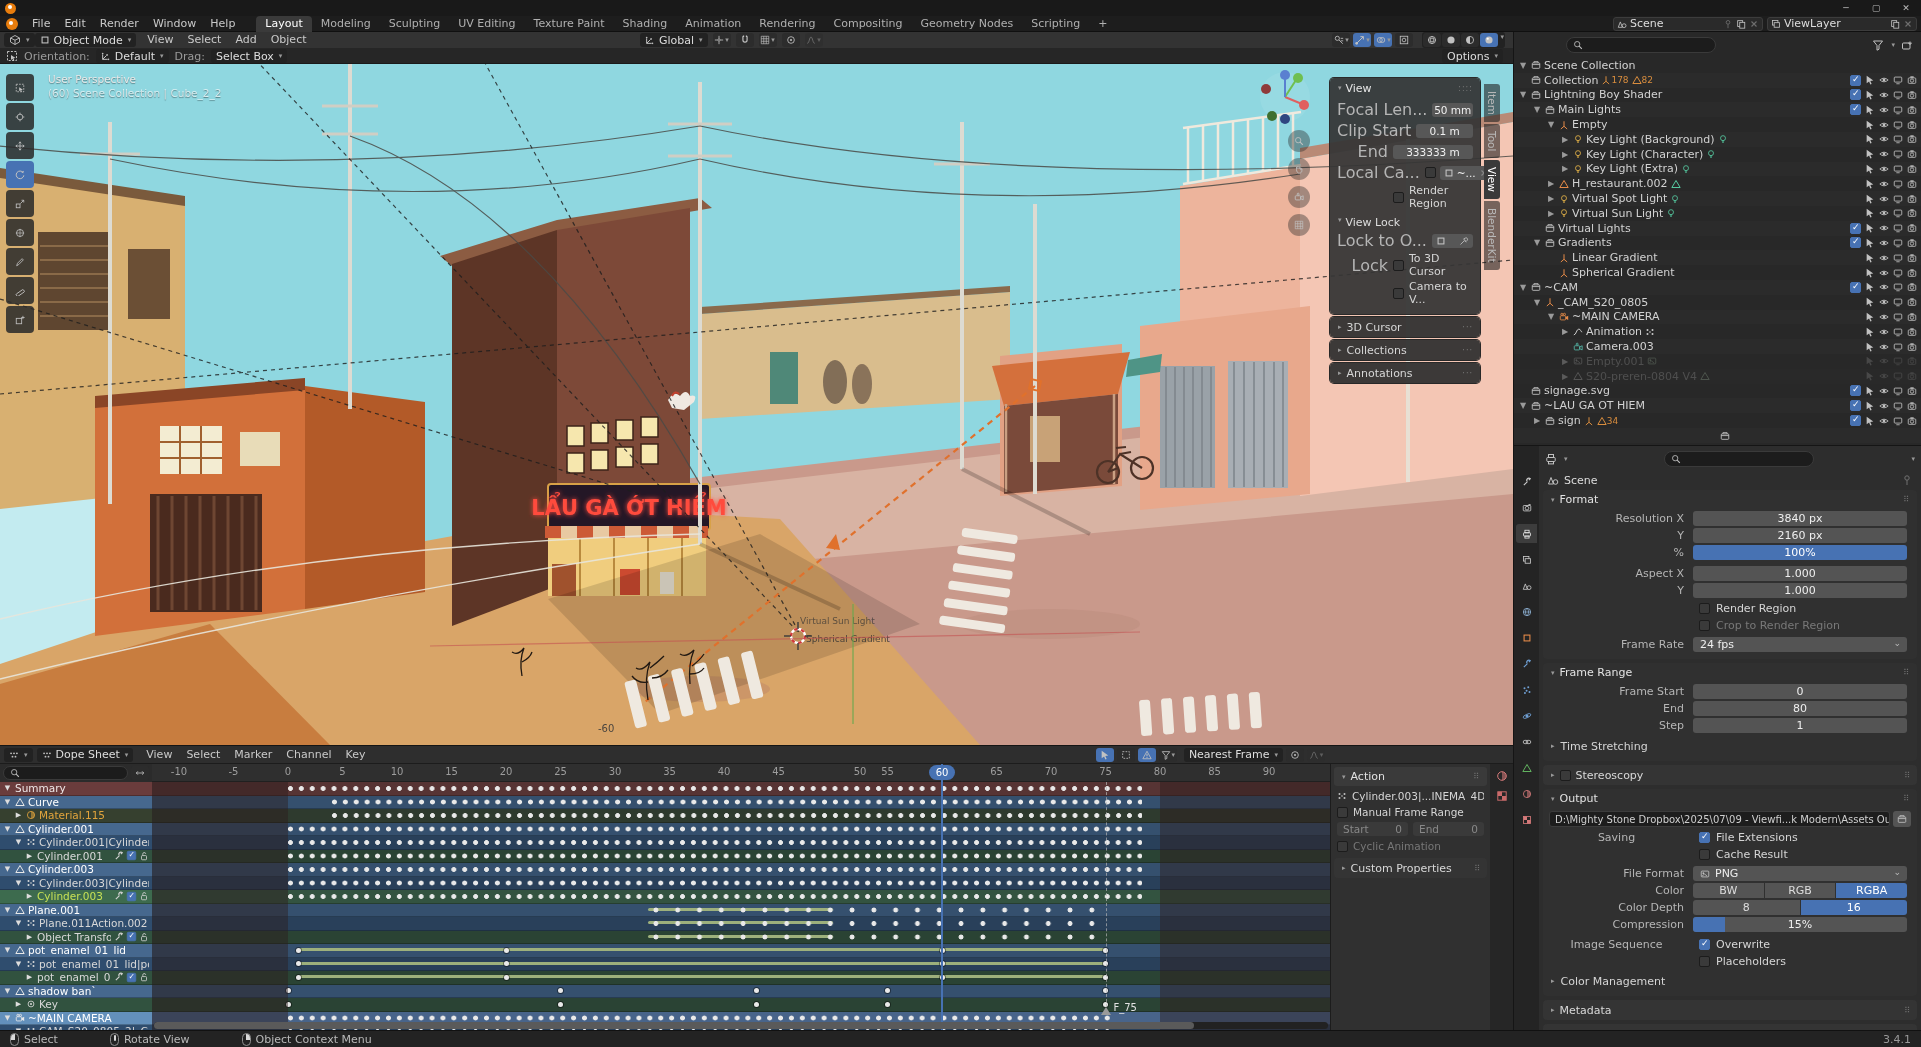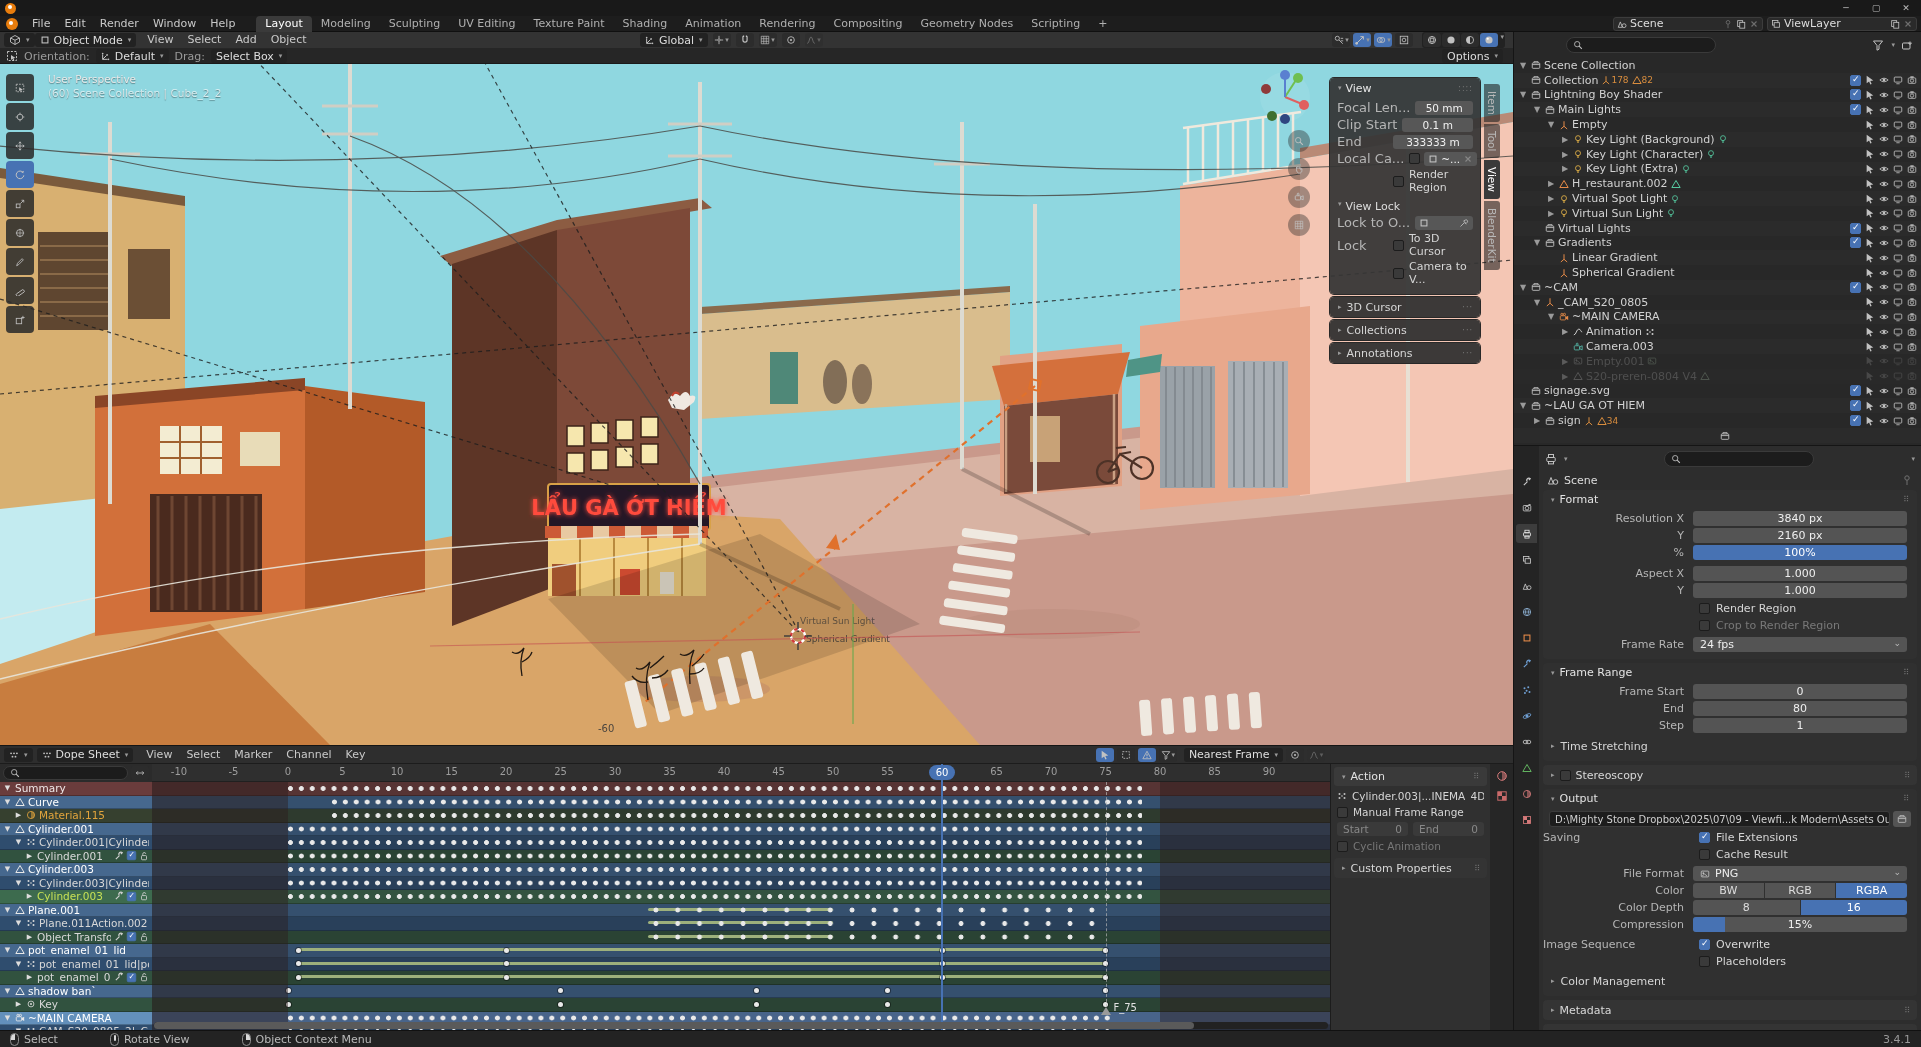--- a/index.html
+++ b/index.html
@@ -47,21 +47,21 @@
 .tool-btn svg{width:15px;height:15px}
 #navgizmo{position:absolute;left:1258px;top:6px;width:54px;height:54px}
 #navicons{position:absolute;left:1288px;top:66px;display:flex;flex-direction:column;gap:6px}
 .nav-btn{width:22px;height:22px;border-radius:50%;background:#2a2a2a66;display:flex;align-items:center;justify-content:center;color:#ddd}
 
 #npanel{position:absolute;left:1330px;top:14px;width:150px}
 .np-panel{background:#353535f0;border-radius:4px;margin-bottom:3px;box-shadow:0 0 0 1px #2a2a2a;padding-bottom:6px}
 .np-head{height:20px;display:flex;align-items:center;gap:4px;padding:0 7px;color:#e6e6e6}
 .np-grip{margin-left:auto;color:#777;font-size:8px;letter-spacing:1px}
 .np-row{display:flex;align-items:center;margin:2px 7px}
-.np-row .l{flex:0 0 56px;padding-right:5px;color:#b5b5b5;font-size:13px;white-space:nowrap}
+.np-row .l{flex:0 0 56px;text-align:right;padding-right:5px;color:#b5b5b5;font-size:16px;white-space:nowrap}
 .np-row .v{flex:1;background:#575757;border-radius:3px;height:14px;line-height:14px;text-align:center;color:#f0f0f0;font-size:10.5px}
 .np-sub{margin:6px 7px 2px;color:#ddd;display:flex;gap:4px}
 .np-collapsed{background:#303030f0;border-radius:4px;margin-bottom:3px;height:20px;display:flex;align-items:center;gap:5px;padding:0 7px;color:#d6d6d6;box-shadow:0 0 0 1px #282828}
 .chk{width:11px;height:11px;border-radius:2px;background:#3a3a3a;border:1px solid #1c1c1c;flex:none;position:relative}
 .chk.on{background:#4772b3;border-color:#4772b3}
 .chk.on:after{content:"✓";position:absolute;left:1px;top:-2px;color:#fff;font-size:9px}
 #sidetabs{position:absolute;left:1484px;top:20px;display:flex;flex-direction:column;gap:2px}
 .side-tab{writing-mode:vertical-rl;background:#22222299;color:#b9b9b9;padding:7px 2px;border-radius:0 3px 3px 0;font-size:10.5px}
 .side-tab.active{background:#3a3a3a;color:#fff}
 
@@ -96,21 +96,21 @@
 .prow .f.drop:after{content:"⌄";position:absolute;right:6px;top:-1px;color:#bbb;font-size:9px}
 .pseg{flex:1;display:flex;gap:1px}
 .pseg div{flex:1;background:#545454;height:15px;line-height:15px;text-align:center;border-radius:0;color:#ddd}
 .pseg div:first-child{border-radius:3px 0 0 3px}
 .pseg div:last-child{border-radius:0 3px 3px 0}
 .pseg div.on{background:#4772b3;color:#fff}
 .slider{flex:1;position:relative;background:#545454;border-radius:3px;height:15px;overflow:hidden;text-align:center;line-height:15px;color:#eee}
 .slider i{position:absolute;left:0;top:0;bottom:0;background:#4772b3}
 .slider span{position:relative}
 .chkrow{display:flex;align-items:center;gap:6px;margin:3px 10px 3px 0;height:14px}
-.chkrow .l{flex:0 0 150px;text-align:left;padding-right:3px;color:#b5b5b5}
+.chkrow .l{flex:0 0 150px;text-align:center;padding-right:3px;color:#b5b5b5}
 .chkrow .t{color:#d5d5d5}
 .chkrow.dis .t{color:#787878}
 .pathrow{display:flex;align-items:center;gap:3px;margin:3px 6px}
 .pathf{flex:1;background:#1d1d1d;border:1px solid #3c3c3c;border-radius:3px;height:16px;line-height:15px;color:#cfcfcf;padding:0 5px;font-size:10px;white-space:nowrap;overflow:hidden}
 .fbtn{width:18px;height:16px;background:#545454;border-radius:3px;display:flex;align-items:center;justify-content:center}
 
 #dopesheet{position:absolute;left:0;top:745px;width:1513px;height:285px;background:#282828;border-top:1px solid #151515}
 #ds-header{height:18px;background:#2e2e2e;display:flex;align-items:center;border-bottom:1px solid #1c1c1c}
 #ds-header .pill{display:flex;align-items:center;gap:4px;background:#222;border-radius:3px;height:14px;padding:0 5px;color:#ddd;margin-left:4px}
 #ds-menus{display:flex;margin-left:6px}
@@ -2145,21 +2145,21 @@
             <span class="tick" style="left: 136px;">0</span>
             <span class="tick" style="left: 190.5px;">5</span>
             <span class="tick" style="left: 245px;">10</span>
             <span class="tick" style="left: 299.5px;">15</span>
             <span class="tick" style="left: 354px;">20</span>
             <span class="tick" style="left: 408.5px;">25</span>
             <span class="tick" style="left: 463px;">30</span>
             <span class="tick" style="left: 517.5px;">35</span>
             <span class="tick" style="left: 572px;">40</span>
             <span class="tick" style="left: 626.5px;">45</span>
-            <span class="tick" style="left: 681px;">50</span>
+            <span class="tick" style="left: 708px;">50</span>
             <span class="tick" style="left: 735.5px;">55</span>
             <span class="tick" style="left: 790px;">60</span>
             <span class="tick" style="left: 844.5px;">65</span>
             <span class="tick" style="left: 899px;">70</span>
             <span class="tick" style="left: 953.5px;">75</span>
             <span class="tick" style="left: 1008px;">80</span>
             <span class="tick" style="left: 1062.5px;">85</span>
             <span class="tick" style="left: 1117px;">90</span>
           </div>
         <div id="ds-keys">

